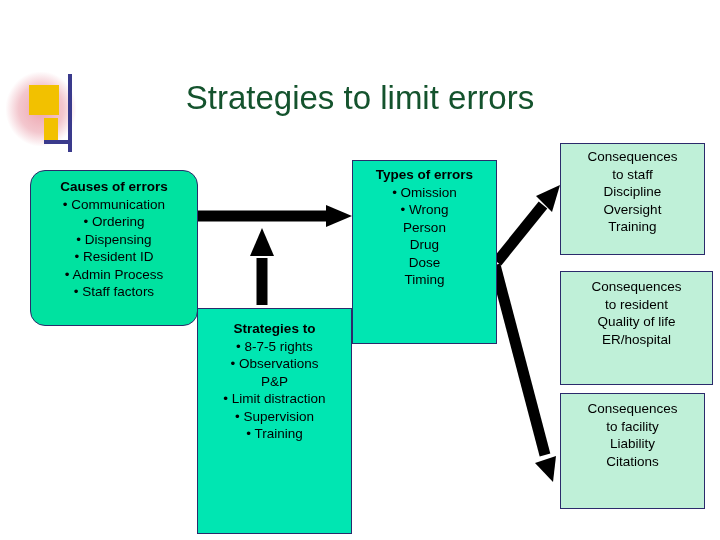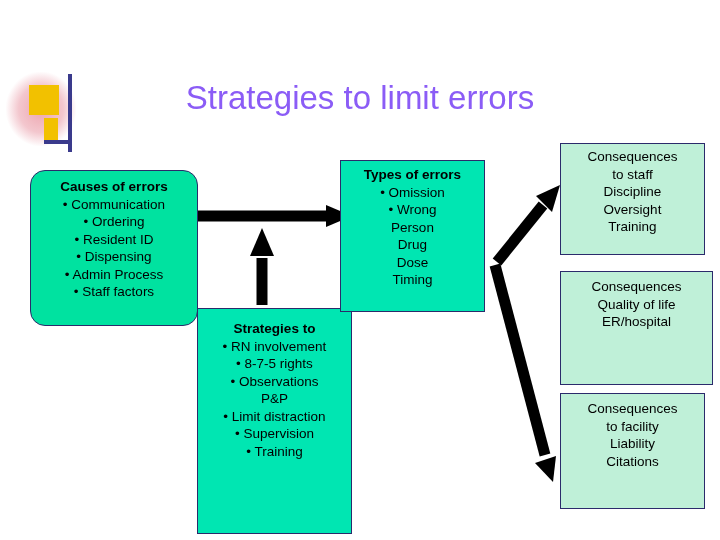--- a/index.html
+++ b/index.html
@@ -37,21 +37,21 @@
     background: #3a3a8c;
   }
 
   
   #title {
     position: absolute;
     left: 60px;
     top: 78px;
     width: 600px;
     text-align: center;
-    color: #8b5cf6;
+    color: #14532d;
     font-size: 33px;
     line-height: 40px;
     letter-spacing: 0px;
     white-space: nowrap;
   }
 
   
   .box {
     position: absolute;
     box-sizing: border-box;
@@ -71,21 +71,21 @@
 
   #box-causes {
     left: 30px; top: 170px; width: 168px; height: 156px;
     padding-top: 7px;
   }
   #box-strategies {
     left: 197px; top: 308px; width: 155px; height: 226px;
     padding-top: 11px;
   }
   #box-types {
-    left: 340px; top: 160px; width: 145px; height: 152px;
+    left: 352px; top: 160px; width: 145px; height: 184px;
     padding-top: 5px;
   }
   #box-cons-staff {
     left: 560px; top: 143px; width: 145px; height: 112px;
     padding-top: 4px;
   }
   #box-cons-resident {
     left: 560px; top: 271px; width: 153px; height: 114px;
     padding-top: 6px;
   }
@@ -135,29 +135,28 @@
     <g>
       <path d="M495,265 L545,455" stroke="#000" stroke-width="11" fill="none"></path>
       <path d="M553,482 L556,456 L535,463 Z" fill="#000"></path>
     </g>
   </svg>
 
   <div class="box box-teal" id="box-causes">
     <span class="ln hd">Causes of errors</span>
     <span class="ln">• Communication</span>
     <span class="ln">• Ordering</span>
+    <span class="ln">• Dispensing</span>
     <span class="ln">• Resident ID</span>
-    <span class="ln">• Dispensing</span>
     <span class="ln">• Admin Process</span>
     <span class="ln">• Staff factors</span>
   </div>
 
   <div class="box box-green" id="box-strategies">
     <span class="ln hd">Strategies to</span>
-    <span class="ln">• RN involvement</span>
     <span class="ln">• 8-7-5 rights</span>
     <span class="ln">• Observations</span>
     <span class="ln">P&amp;P</span>
     <span class="ln">• Limit distraction</span>
     <span class="ln">• Supervision</span>
     <span class="ln">• Training</span>
   </div>
 
   <div class="box box-green" id="box-types">
     <span class="ln hd">Types of errors</span>
@@ -172,20 +171,21 @@
   <div class="box box-ltgreen" id="box-cons-staff">
     <span class="ln">Consequences</span>
     <span class="ln">to staff</span>
     <span class="ln">Discipline</span>
     <span class="ln">Oversight</span>
     <span class="ln">Training</span>
   </div>
 
   <div class="box box-ltgreen" id="box-cons-resident">
     <span class="ln">Consequences</span>
+    <span class="ln">to resident</span>
     <span class="ln">Quality of life</span>
     <span class="ln">ER/hospital</span>
   </div>
 
   <div class="box box-ltgreen" id="box-cons-facility">
     <span class="ln">Consequences</span>
     <span class="ln">to facility</span>
     <span class="ln">Liability</span>
     <span class="ln">Citations</span>
   </div>

